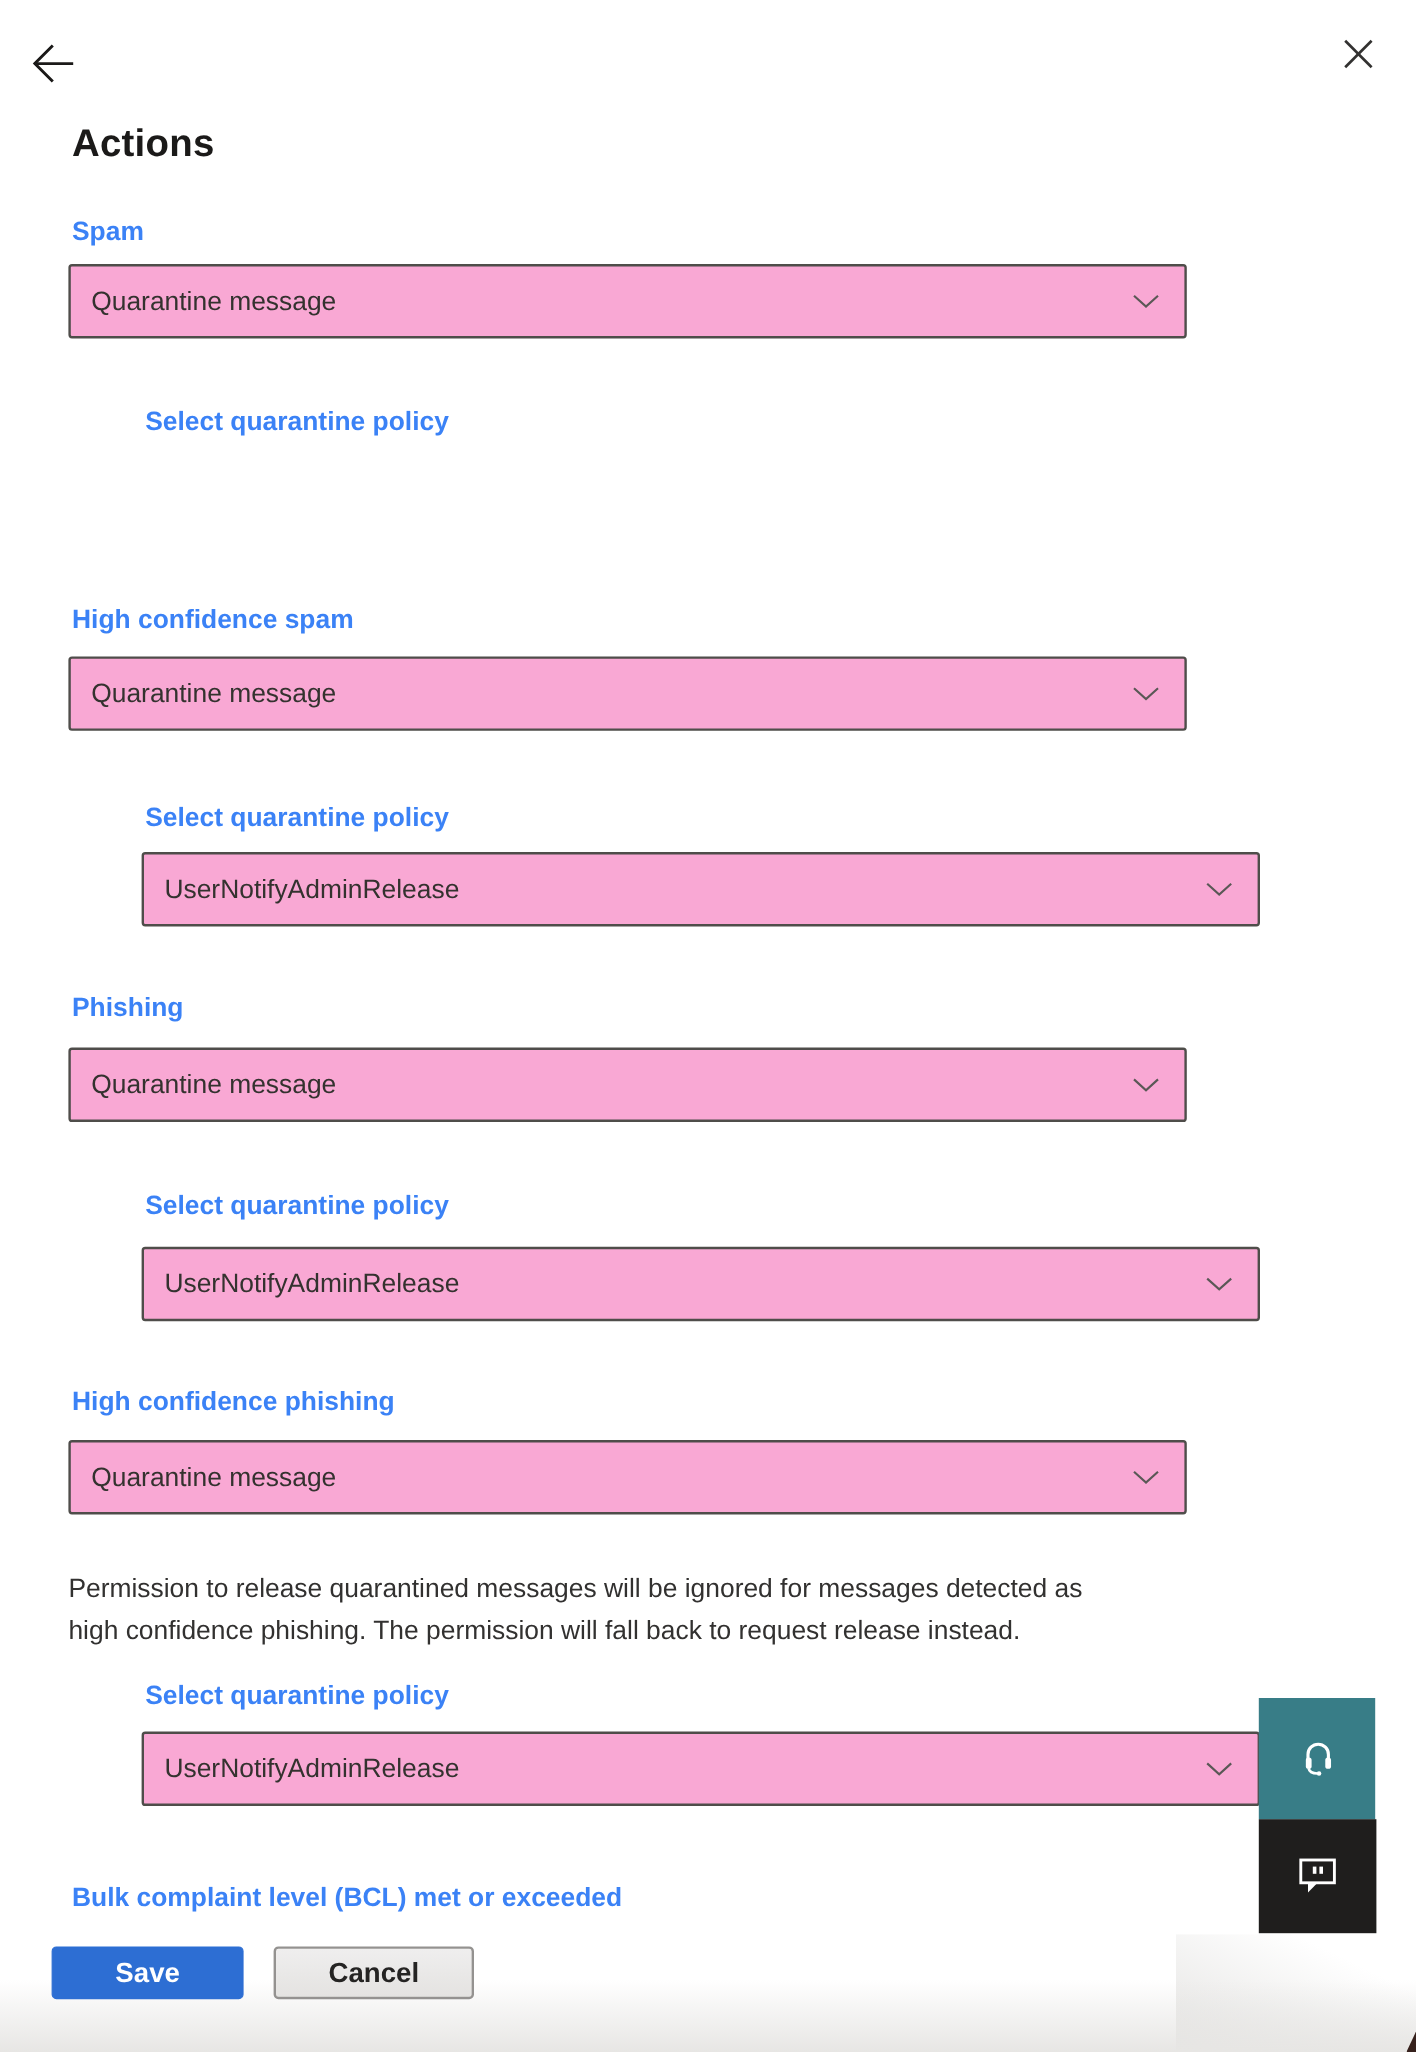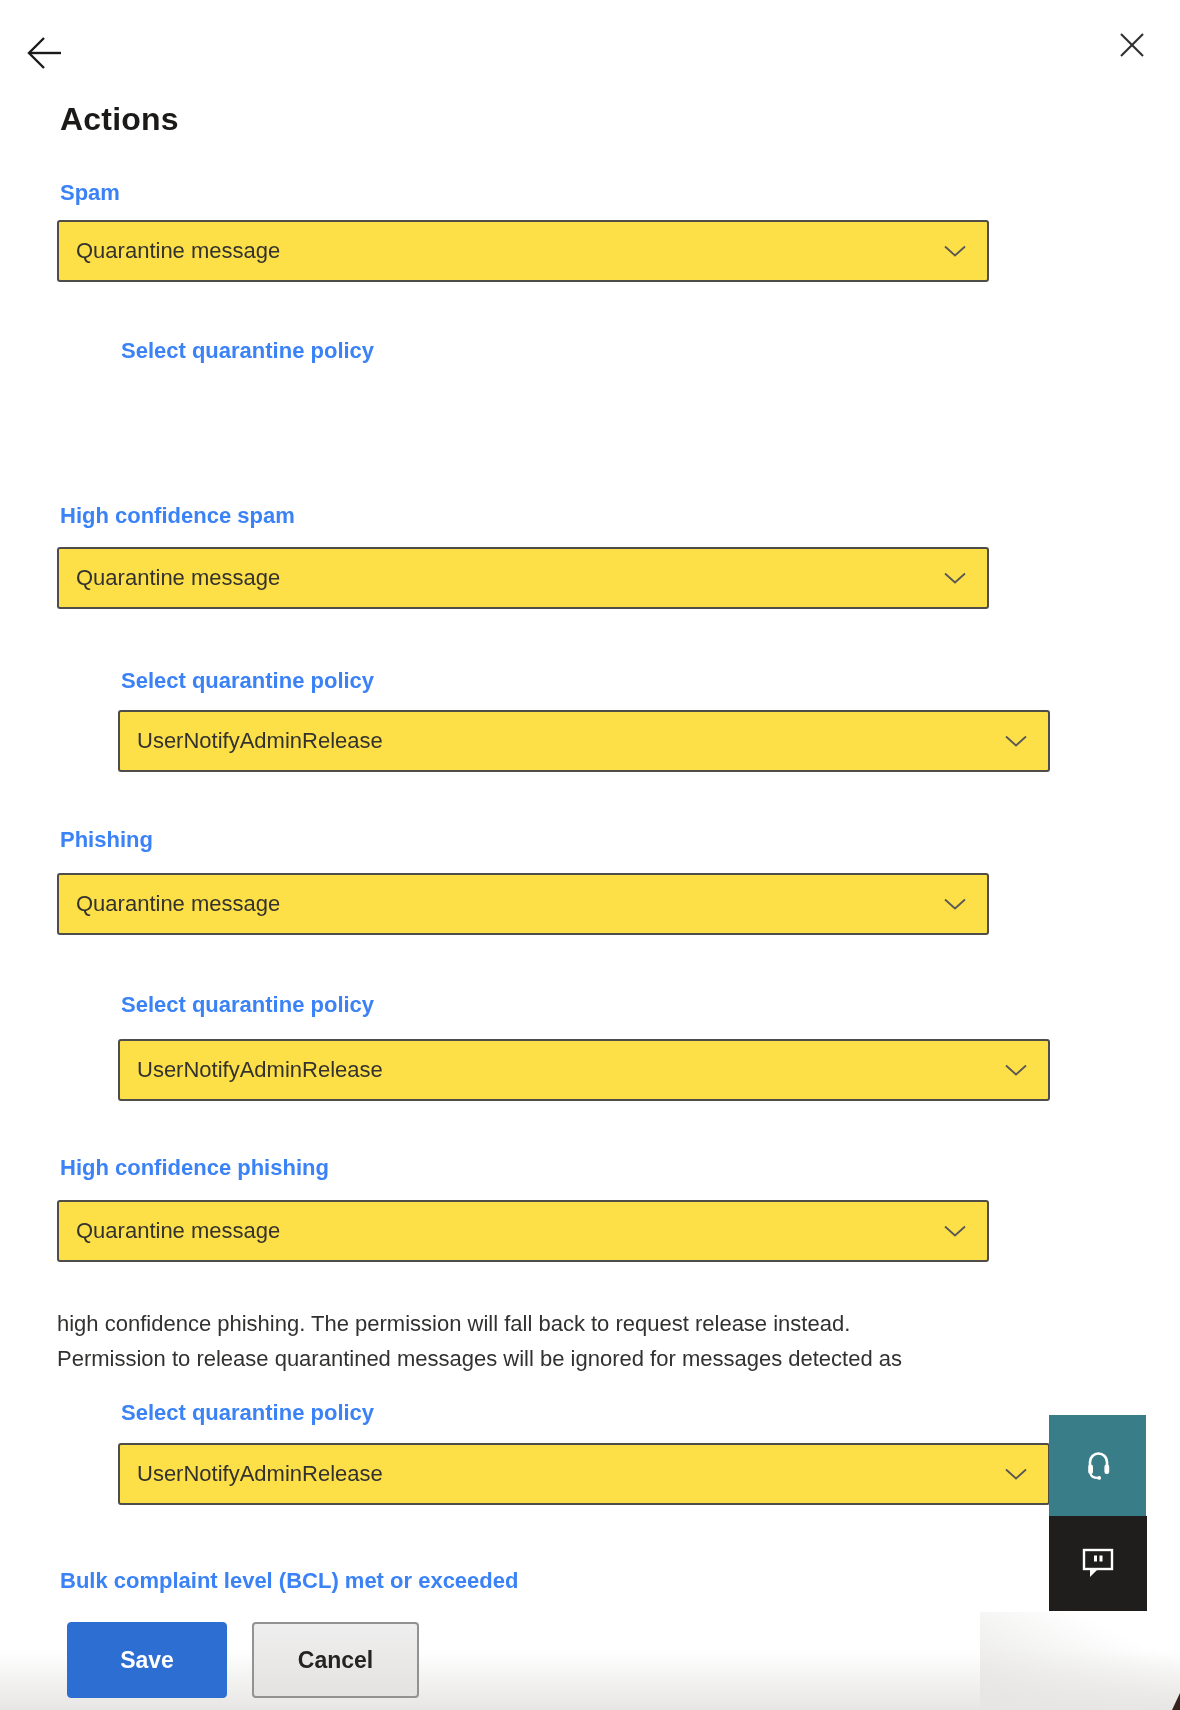--- a/index.html
+++ b/index.html
@@ -6,29 +6,29 @@
   .canvas{
     position:relative;width:1180px;height:1710px;background:#ffffff;
     font-family:"Liberation Sans",sans-serif;overflow:hidden;
   }
   .abs{position:absolute;}
   .icon-btn{background:transparent;border:none;padding:0;cursor:pointer;line-height:0;}
   .page-title{font-size:32px;font-weight:700;color:#1b1a19;letter-spacing:0.2px;}
   .flabel{font-size:22px;font-weight:700;color:#3b82f6;line-height:28px;white-space:nowrap;}
   .combo{
     width:932px;height:62px;box-sizing:border-box;border:2px solid #4f4d4a;border-radius:3px;
-    background:#fde047;display:flex;align-items:center;padding:0 54px 0 17px;cursor:pointer;
+    background:#f9a8d4;display:flex;align-items:center;padding:0 54px 0 17px;cursor:pointer;
   }
   .combo-value{font-size:22px;color:#34322f;white-space:nowrap;overflow:hidden;}
   .chev{position:absolute;right:20px;top:50%;transform:translateY(-50%);}
   .note{font-size:22px;color:#323130;line-height:35px;white-space:nowrap;}
   .clip-box{overflow:hidden;}
   .btn{
-    box-sizing:border-box;height:76px;border-radius:4px;font-family:"Liberation Sans",sans-serif;
-    font-size:23px;display:flex;align-items:center;justify-content:center;cursor:pointer;margin-left:24px;
+    box-sizing:border-box;height:44px;border-radius:4px;font-family:"Liberation Sans",sans-serif;
+    font-size:23px;display:flex;align-items:center;justify-content:center;cursor:pointer;
   }
   .btn-primary{width:160px;background:#2d6ed3;border:1px solid #2d6ed3;color:#ffffff;font-weight:700;}
   .btn-default{width:167px;background:linear-gradient(180deg,#efeeee 0%,#e4e3e1 100%);
     border:2px solid #949290;color:#252423;font-weight:700;}
   .float-btn{display:flex;align-items:center;justify-content:center;border:none;cursor:pointer;padding:0;}
   .help-btn{width:97px;height:101px;background:#387d87;}
   .feedback-btn{width:98px;height:95px;background:#1f1e1d;}
   .bottom-shade{left:0;top:1650px;width:1180px;height:60px;
     background:linear-gradient(180deg,rgba(231,230,228,0) 0%,#e7e6e4 100%);pointer-events:none;}
   .corner-shade{left:980px;top:1612px;width:200px;height:98px;
@@ -105,22 +105,22 @@
 
   <div class="abs flabel" style="left:60px;top:1154px;">High confidence phishing</div>
   <div class="abs combo" style="left:57px;top:1200px;">
     <span class="combo-value">Quarantine message</span>
     <svg class="chev" width="24" height="13" viewBox="0 0 24 13" fill="none">
       <polyline points="2,2 12,11 22,2" stroke="#5a5856" stroke-width="1.8"></polyline>
     </svg>
   </div>
 
   <div class="abs note" style="left:57px;top:1306px;">
+    <div>Permission to release quarantined messages will be ignored for messages detected as</div>
     <div>high confidence phishing. The permission will fall back to request release instead.</div>
-    <div>Permission to release quarantined messages will be ignored for messages detected as</div>
   </div>
 
   <div class="abs flabel" style="left:121px;top:1399px;">Select quarantine policy</div>
   <div class="abs combo" style="left:118px;top:1443px;">
     <span class="combo-value">UserNotifyAdminRelease</span>
     <svg class="chev" width="24" height="13" viewBox="0 0 24 13" fill="none">
       <polyline points="2,2 12,11 22,2" stroke="#5a5856" stroke-width="1.8"></polyline>
     </svg>
   </div>
 

